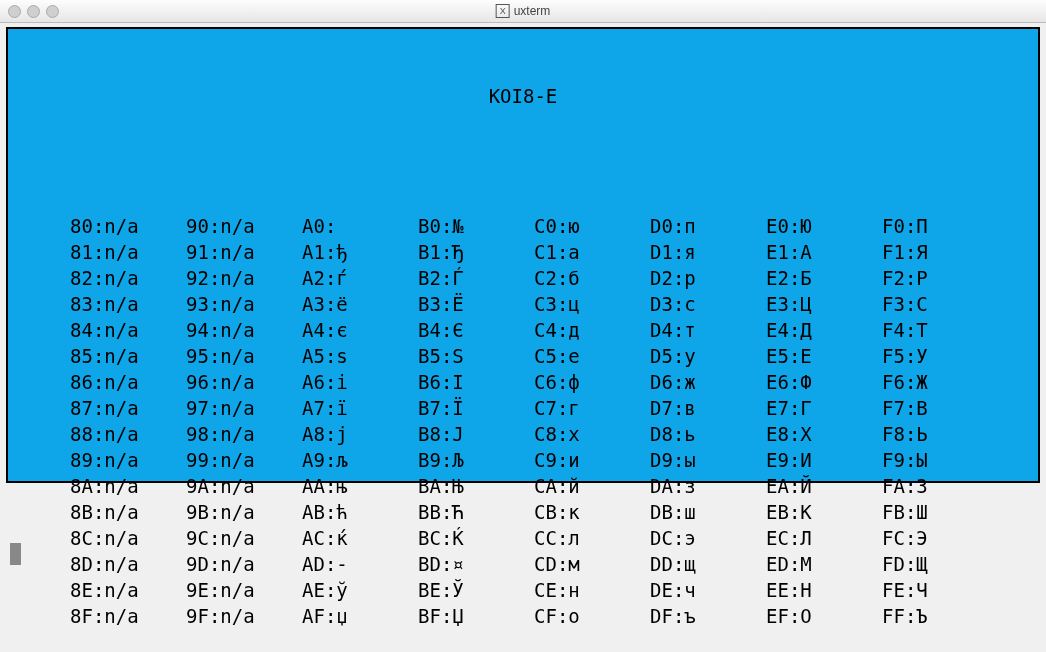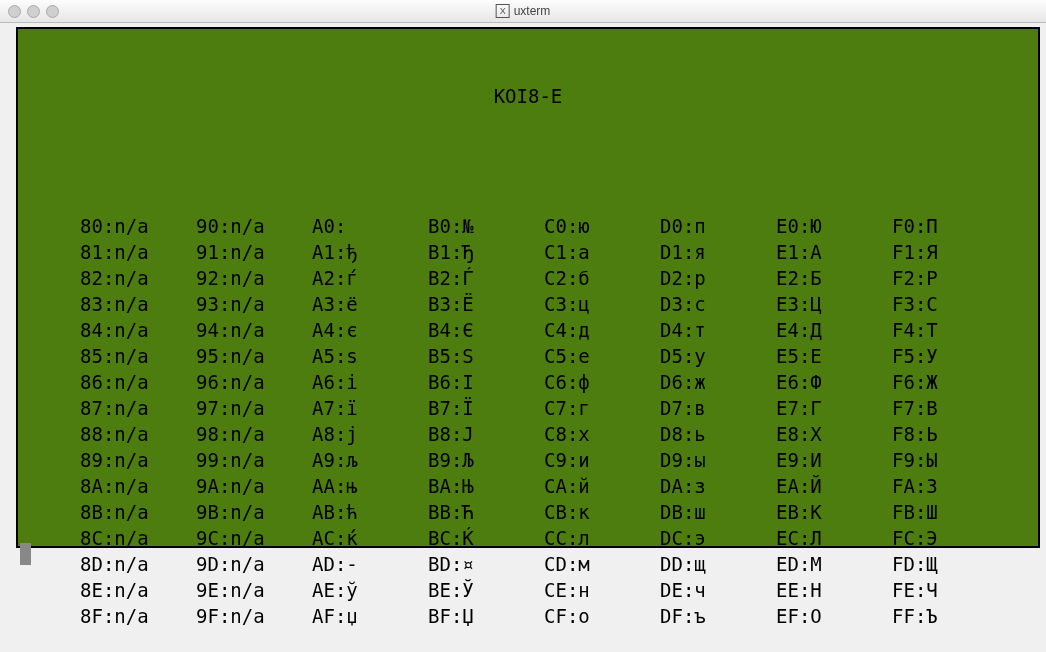--- a/index.html
+++ b/index.html
@@ -47,24 +47,24 @@
     border: 1px solid #555;
     display: flex;
     align-items: center;
     justify-content: center;
     font-size: 9px;
     line-height: 1;
     color: #555;
     font-family: sans-serif;
   }
   .terminal-frame {
-    margin: 4px 6px 6px 16px;
+    margin: 4px 6px 6px 6px;
     border: 2px solid #000;
-    background: #4d7c0f;
-    height: 521px;
+    background: #0ea5e9;
+    height: 456px;
     box-sizing: border-box;
     position: relative;
   }
   .terminal {
     position: absolute;
     inset: 0;
     font-family: "Menlo", "DejaVu Sans Mono", "Consolas", monospace;
     font-size: 19px;
     line-height: 26px;
     white-space: pre;

